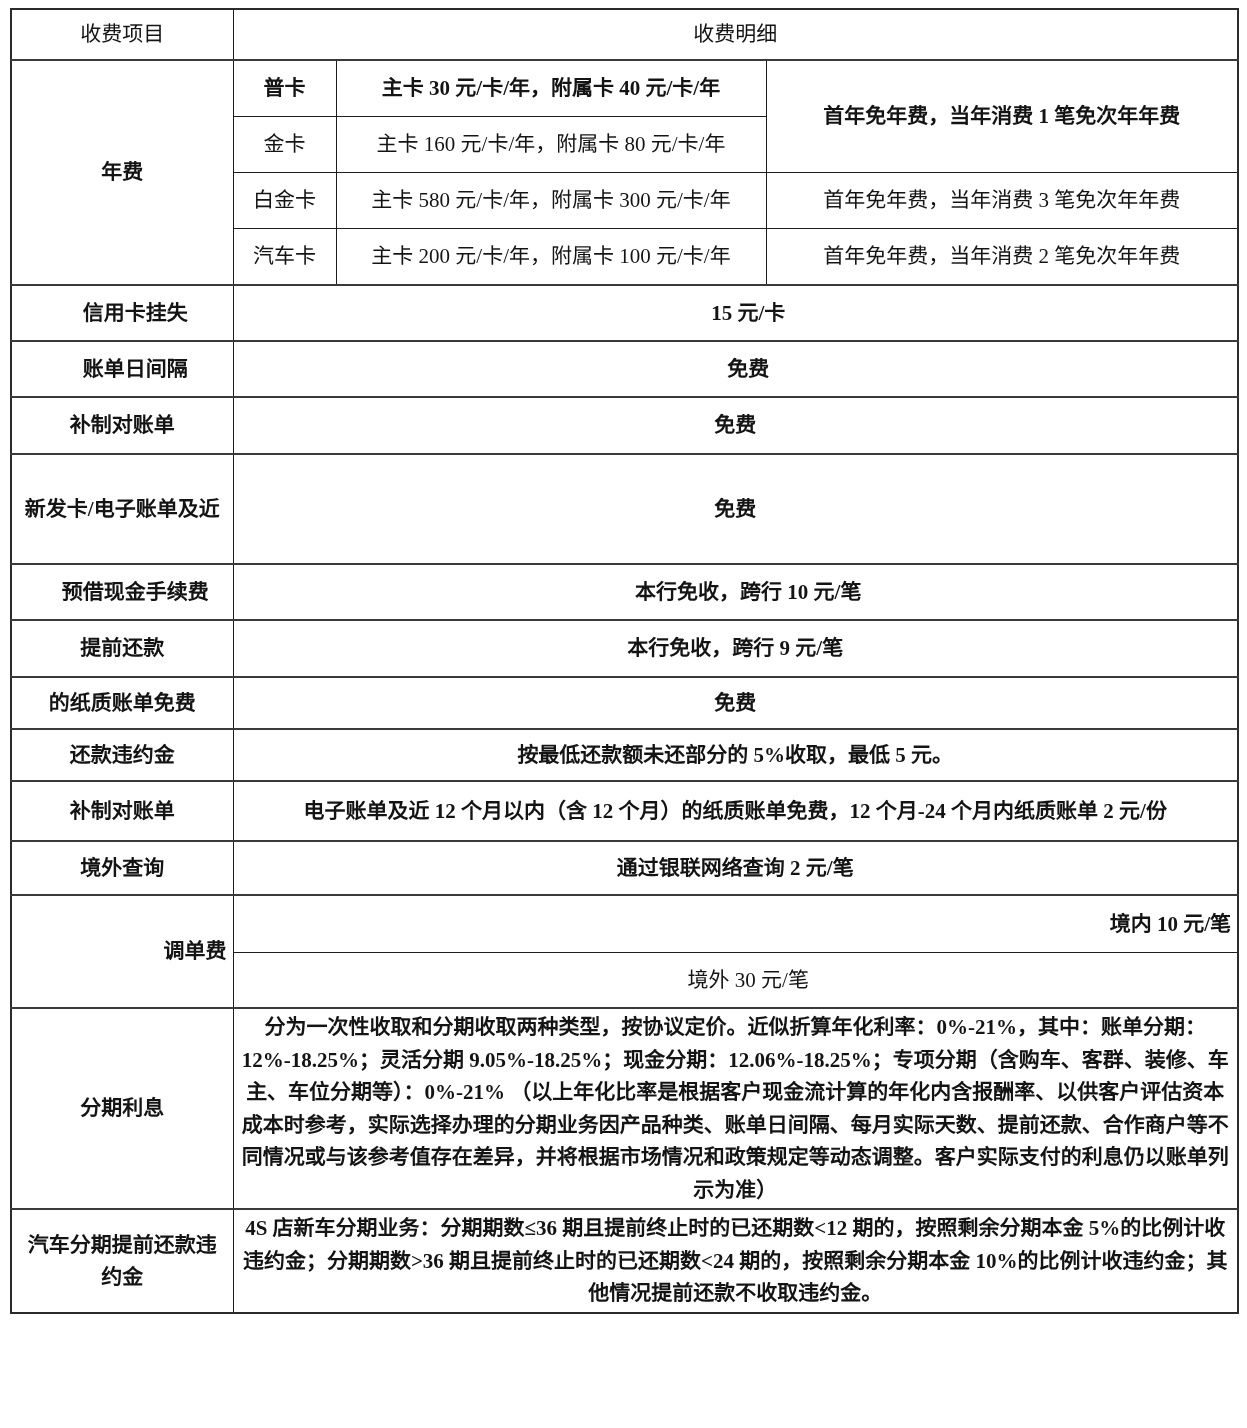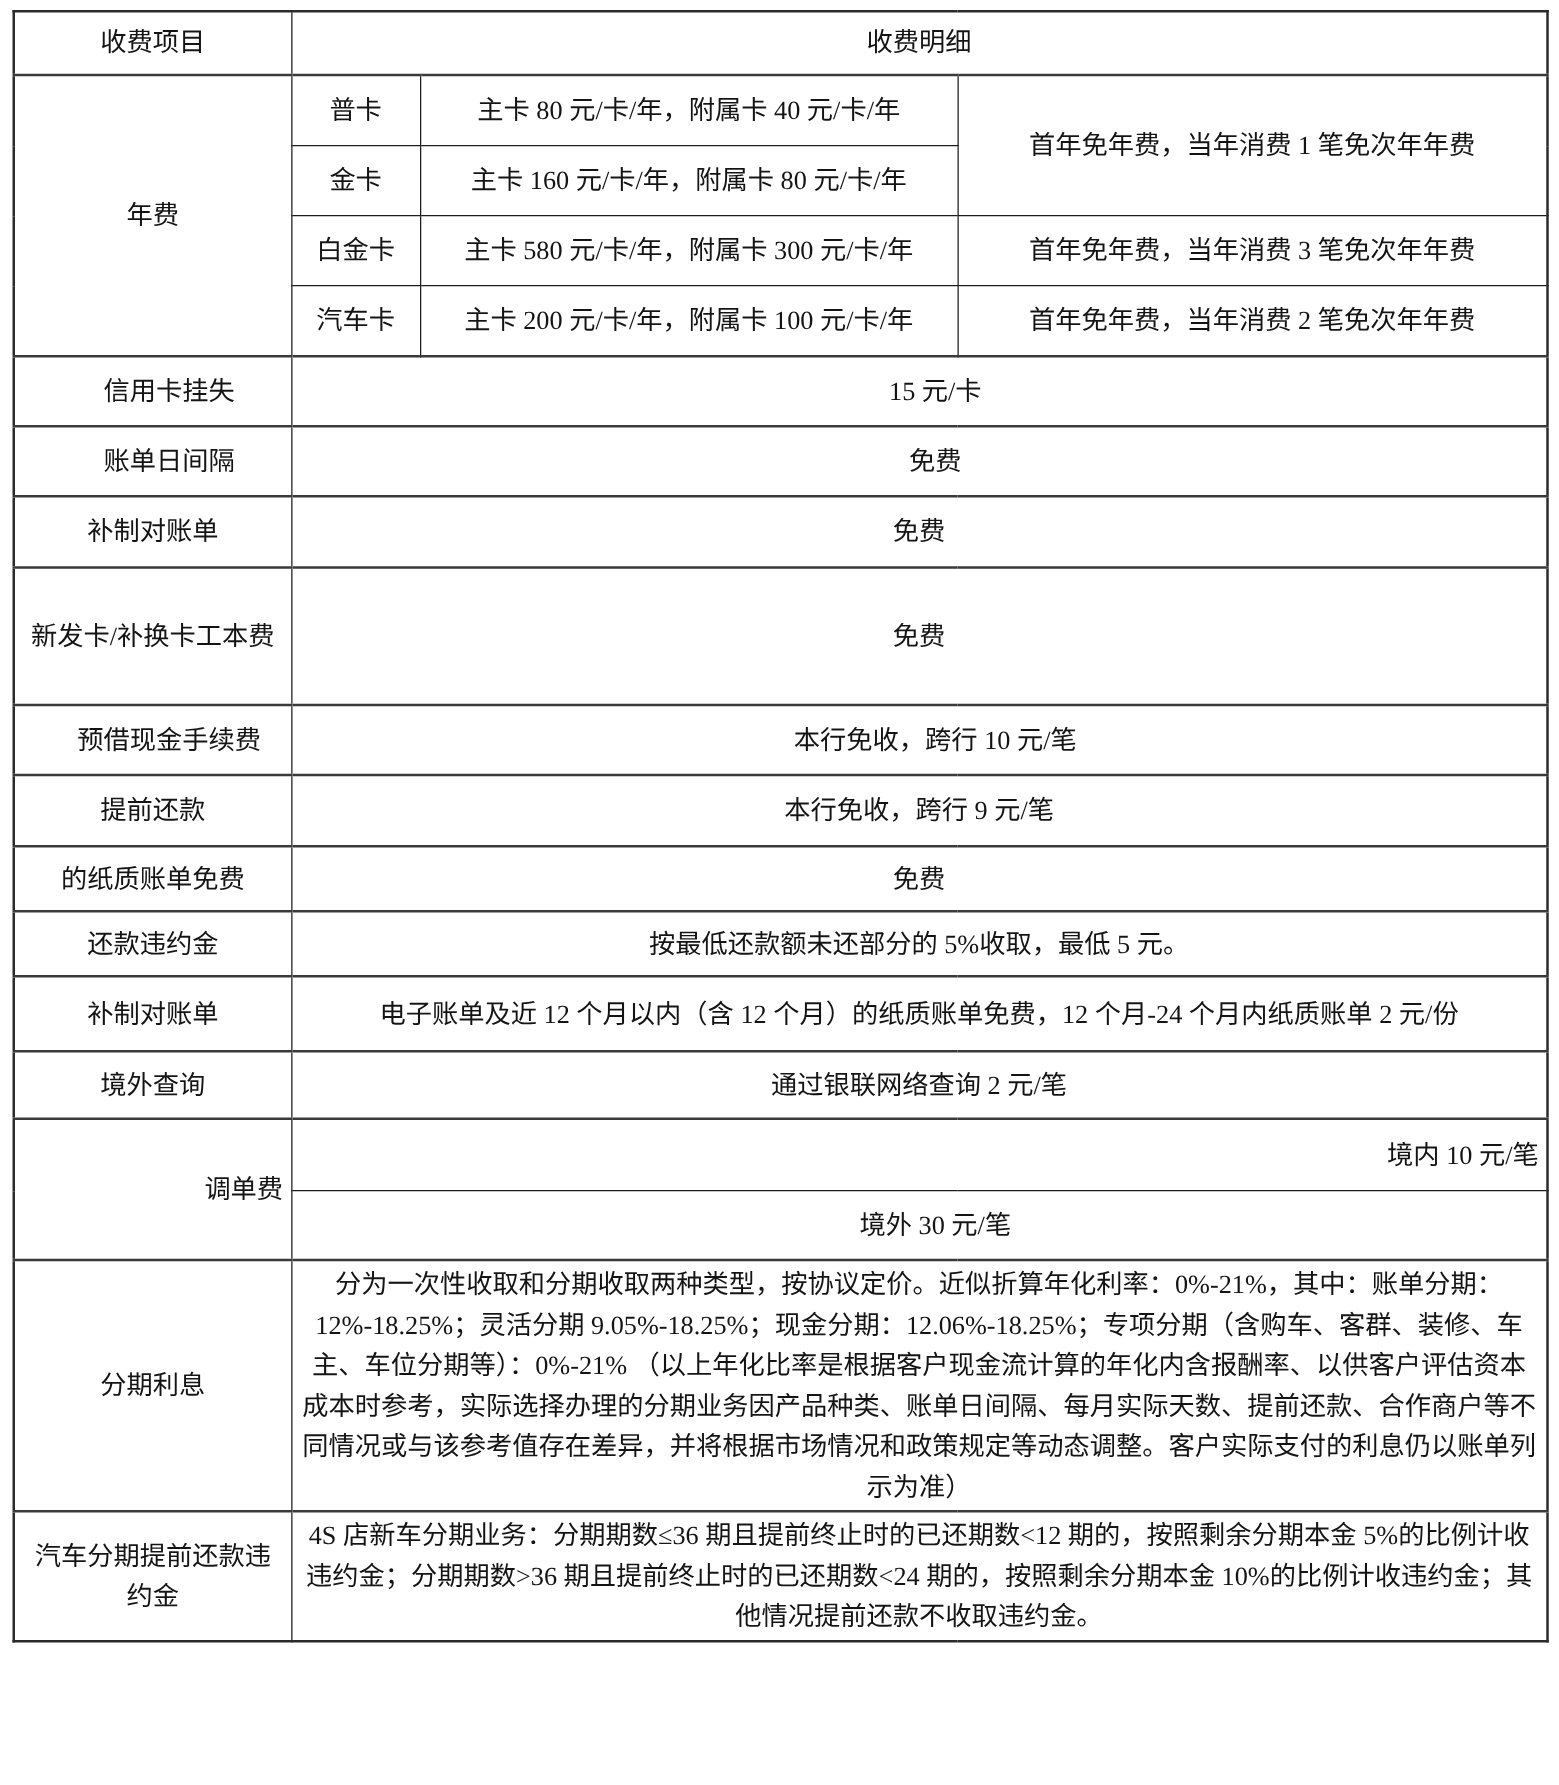--- a/index.html
+++ b/index.html
@@ -25,21 +25,21 @@
     font-size: 21px;
     border: 2px solid #2b2b2b;
   }
   table.fee td {
     border: 1px solid #1c1c1c;
     text-align: center;
     vertical-align: middle;
     padding: 2px 6px;
     line-height: 1.55;
   }
-  tr.major > td { border-top: 2px solid #3a3a3a; }
+  tr.major > td { border-top: 2px solid #3a3a3a; font-weight: bold; }
   
   tr.hh  > td { height: 45px; }
   tr.h51 > td { height: 51px; }
   tr.h50 > td { height: 50px; padding-left: 32px; }
   tr.h46 > td { height: 46px; }
   tr.h48 > td { height: 48px; }
   tr.h52 > td { height: 52px; text-align: right; }
   tr.h54 > td { height: 54px; }
   tr.hbig > td { height: 104px; }
   
@@ -66,21 +66,21 @@
     <tbody>
 
       <tr class="hh">
         <td class="label">收费项目</td>
         <td colspan="3">收费明细</td>
       </tr>
 
       <tr class="major h51">
         <td class="label" rowspan="4">年费</td>
         <td>普卡</td>
-        <td>主卡 80 元/卡/年，附属卡 40 元/卡/年</td>
+        <td>主卡 30 元/卡/年，附属卡 40 元/卡/年</td>
         <td rowspan="2">首年免年费，当年消费 1 笔免次年年费</td>
       </tr>
       <tr class="h51">
         <td>金卡</td>
         <td>主卡 160 元/卡/年，附属卡 80 元/卡/年</td>
       </tr>
       <tr class="h51">
         <td>白金卡</td>
         <td>主卡 580 元/卡/年，附属卡 300 元/卡/年</td>
         <td>首年免年费，当年消费 3 笔免次年年费</td>
@@ -97,21 +97,21 @@
       </tr>
       <tr class="major h50">
         <td class="label">账单日间隔</td>
         <td colspan="3">免费</td>
       </tr>
       <tr class="major h51">
         <td class="label">补制对账单</td>
         <td colspan="3">免费</td>
       </tr>
       <tr class="major hbig">
-        <td class="label">新发卡/补换卡工本费</td>
+        <td class="label">新发卡/电子账单及近</td>
         <td colspan="3">免费</td>
       </tr>
       <tr class="major h50">
         <td class="label">预借现金手续费</td>
         <td colspan="3">本行免收，跨行 10 元/笔</td>
       </tr>
       <tr class="major h51">
         <td class="label">提前还款</td>
         <td colspan="3">本行免收，跨行 9 元/笔</td>
       </tr>

